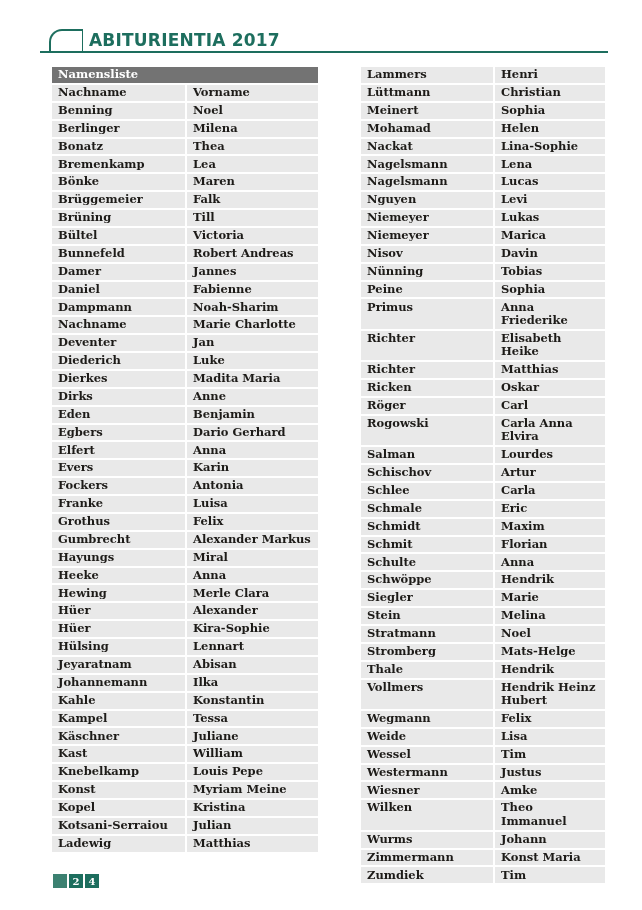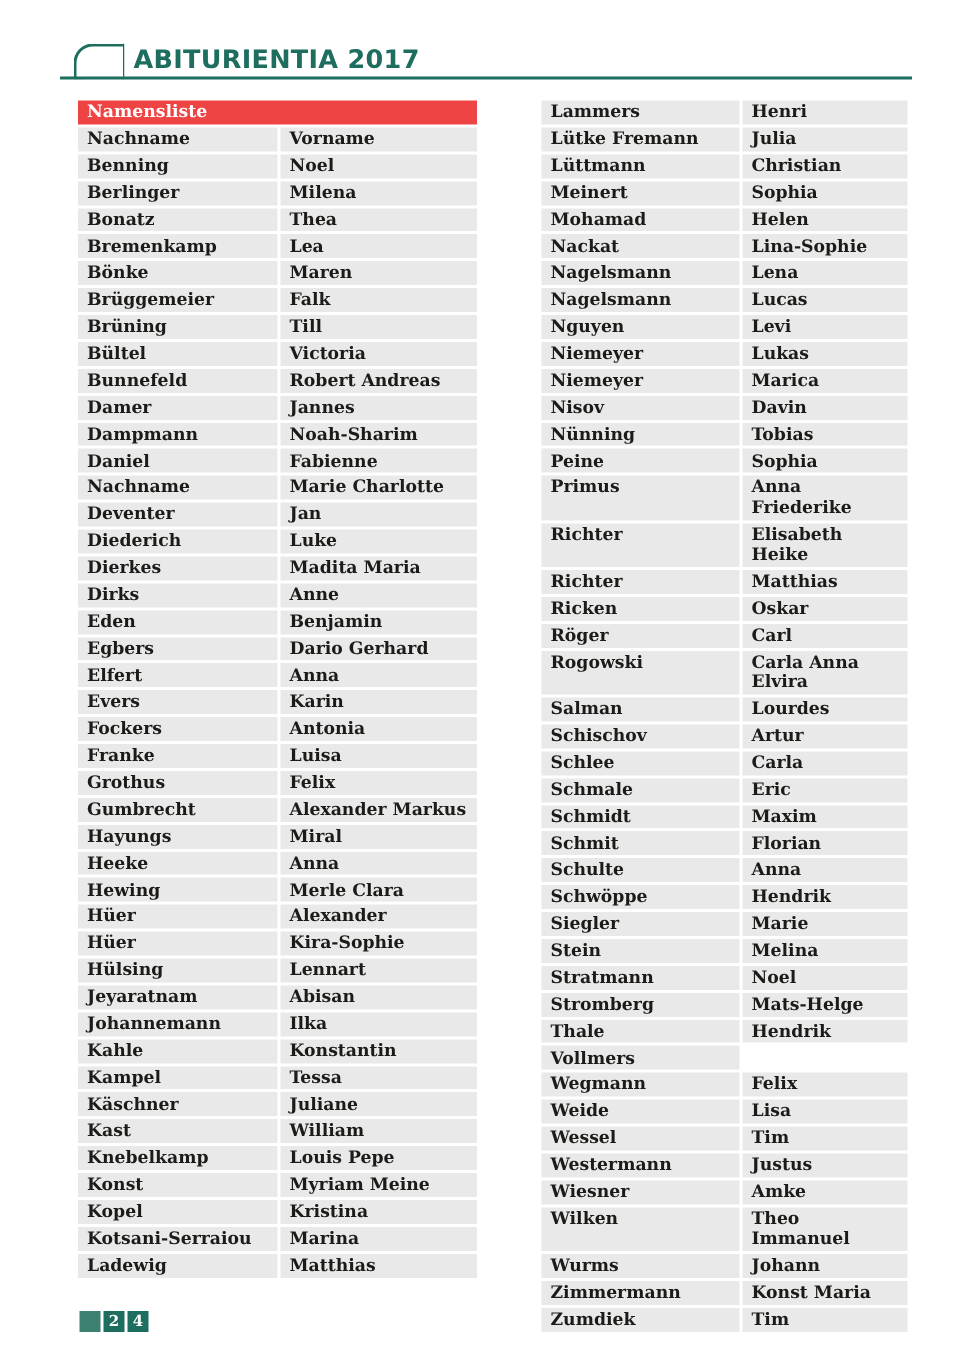--- a/index.html
+++ b/index.html
@@ -43,21 +43,21 @@
 
   
   .name-table {
     position: absolute;
     top: 67px;
   }
   .name-table.left  { left: 52px;  width: 266px; }
   .name-table.right { left: 345px; width: 260px; }
 
   .table-title {
-    background: #ef4444;
+    background: #737373;
     color: #ffffff;
     font-weight: bold;
     font-size: 11.5px;
     line-height: 13.5px;
     padding: 1.2px 4px 1.2px 6px;
     margin-bottom: 2px;
   }
   .row {
     display: flex;
     gap: 2px;
@@ -145,28 +145,28 @@
         </div>
         <div class="row">
           <div class="cell last">Bunnefeld</div>
           <div class="cell first">Robert Andreas</div>
         </div>
         <div class="row">
           <div class="cell last">Damer</div>
           <div class="cell first">Jannes</div>
         </div>
         <div class="row">
+          <div class="cell last">Daniel</div>
+          <div class="cell first">Fabienne</div>
+        </div>
+        <div class="row">
           <div class="cell last">Dampmann</div>
           <div class="cell first">Noah-Sharim</div>
         </div>
         <div class="row">
-          <div class="cell last">Daniel</div>
-          <div class="cell first">Fabienne</div>
-        </div>
-        <div class="row">
           <div class="cell last">Nachname</div>
           <div class="cell first">Marie Charlotte</div>
         </div>
         <div class="row">
           <div class="cell last">Deventer</div>
           <div class="cell first">Jan</div>
         </div>
         <div class="row">
           <div class="cell last">Diederich</div>
           <div class="cell first">Luke</div>
@@ -266,40 +266,36 @@
         <div class="row">
           <div class="cell last">Konst</div>
           <div class="cell first">Myriam Meine</div>
         </div>
         <div class="row">
           <div class="cell last">Kopel</div>
           <div class="cell first">Kristina</div>
         </div>
         <div class="row">
           <div class="cell last">Kotsani-Serraiou</div>
-          <div class="cell first">Marina</div>
+          <div class="cell first">Julian</div>
         </div>
         <div class="row">
           <div class="cell last">Ladewig</div>
           <div class="cell first">Matthias</div>
         </div>
       </div>
   </div>
 
   <div class="name-table right">
     <div id="right-rows">
         <div class="row">
           <div class="cell last">Lammers</div>
           <div class="cell first">Henri</div>
         </div>
         <div class="row">
-          <div class="cell last">Lütke Fremann</div>
-          <div class="cell first">Julia</div>
-        </div>
-        <div class="row">
           <div class="cell last">Lüttmann</div>
           <div class="cell first">Christian</div>
         </div>
         <div class="row">
           <div class="cell last">Meinert</div>
           <div class="cell first">Sophia</div>
         </div>
         <div class="row">
           <div class="cell last">Mohamad</div>
           <div class="cell first">Helen</div>
@@ -411,20 +407,21 @@
         <div class="row">
           <div class="cell last">Stromberg</div>
           <div class="cell first">Mats-Helge</div>
         </div>
         <div class="row">
           <div class="cell last">Thale</div>
           <div class="cell first">Hendrik</div>
         </div>
         <div class="row">
           <div class="cell last">Vollmers</div>
+          <div class="cell first">Hendrik Heinz Hubert</div>
         </div>
         <div class="row">
           <div class="cell last">Wegmann</div>
           <div class="cell first">Felix</div>
         </div>
         <div class="row">
           <div class="cell last">Weide</div>
           <div class="cell first">Lisa</div>
         </div>
         <div class="row">

